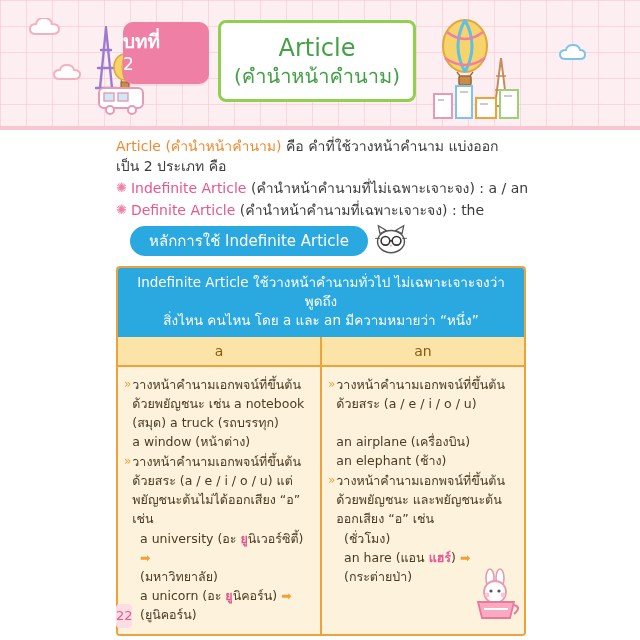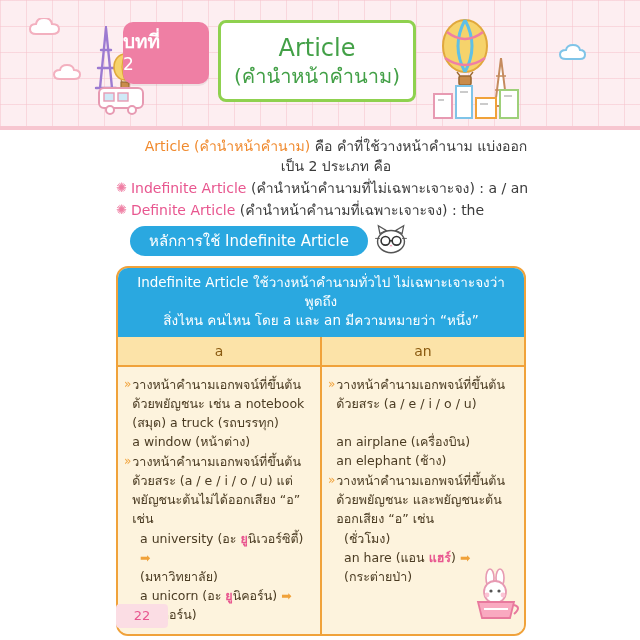--- a/index.html
+++ b/index.html
@@ -93,21 +93,20 @@
   .deco-cloud3 { left: 28px; top: 18px; }
 
   
   .intro {
     position: absolute;
     left: 116px; top: 136px;
     width: 440px;
     color: #3b3b3b;
     font-size: 14px;
     line-height: 20px;
-    text-align: center;
   }
   .intro .l1 { white-space: nowrap; }
   .orange { color: #f08a2e; }
   .intro .bullet-row {
     display: flex;
     align-items: flex-start;
     gap: 4px;
     margin-top: 2px;
   }
   .star {
@@ -134,21 +133,21 @@
     left: 372px; top: 224px;
     width: 38px; height: 32px;
   }
 
   
   .table {
     position: absolute;
     left: 116px; top: 266px;
     width: 410px;
     border: 2px solid #f0a23a;
-    border-radius: 12px;
+    border-radius: 4px;
     box-sizing: border-box;
     overflow: hidden;
     background: #fdf3dd;
   }
   .table-head {
     background: #2aa8e0;
     color: #ffffff;
     font-size: 13.5px;
     line-height: 19px;
     text-align: center;
@@ -198,27 +197,27 @@
   }
   .item-text { flex: 1; }
   .cont { padding-left: 16px; }
   .bold-pink { color: #e8568f; font-weight: bold; }
   .arrow { color: #f0a23a; }
 
   
   .page-num-box {
     position: absolute;
     left: 116px; top: 604px;
-    width: 52px; height: 24px;
+    width: 16px; height: 24px;
     background: #fbdde4;
     border-radius: 4px;
     color: #e8568f;
     font-size: 13px;
     line-height: 24px;
-    text-align: center;
+    text-align: right;
   }
   .bunny-cup {
     position: absolute;
     left: 468px; top: 566px;
     width: 58px; height: 56px;
   }
 </style>
 </head>
 <body>
 

